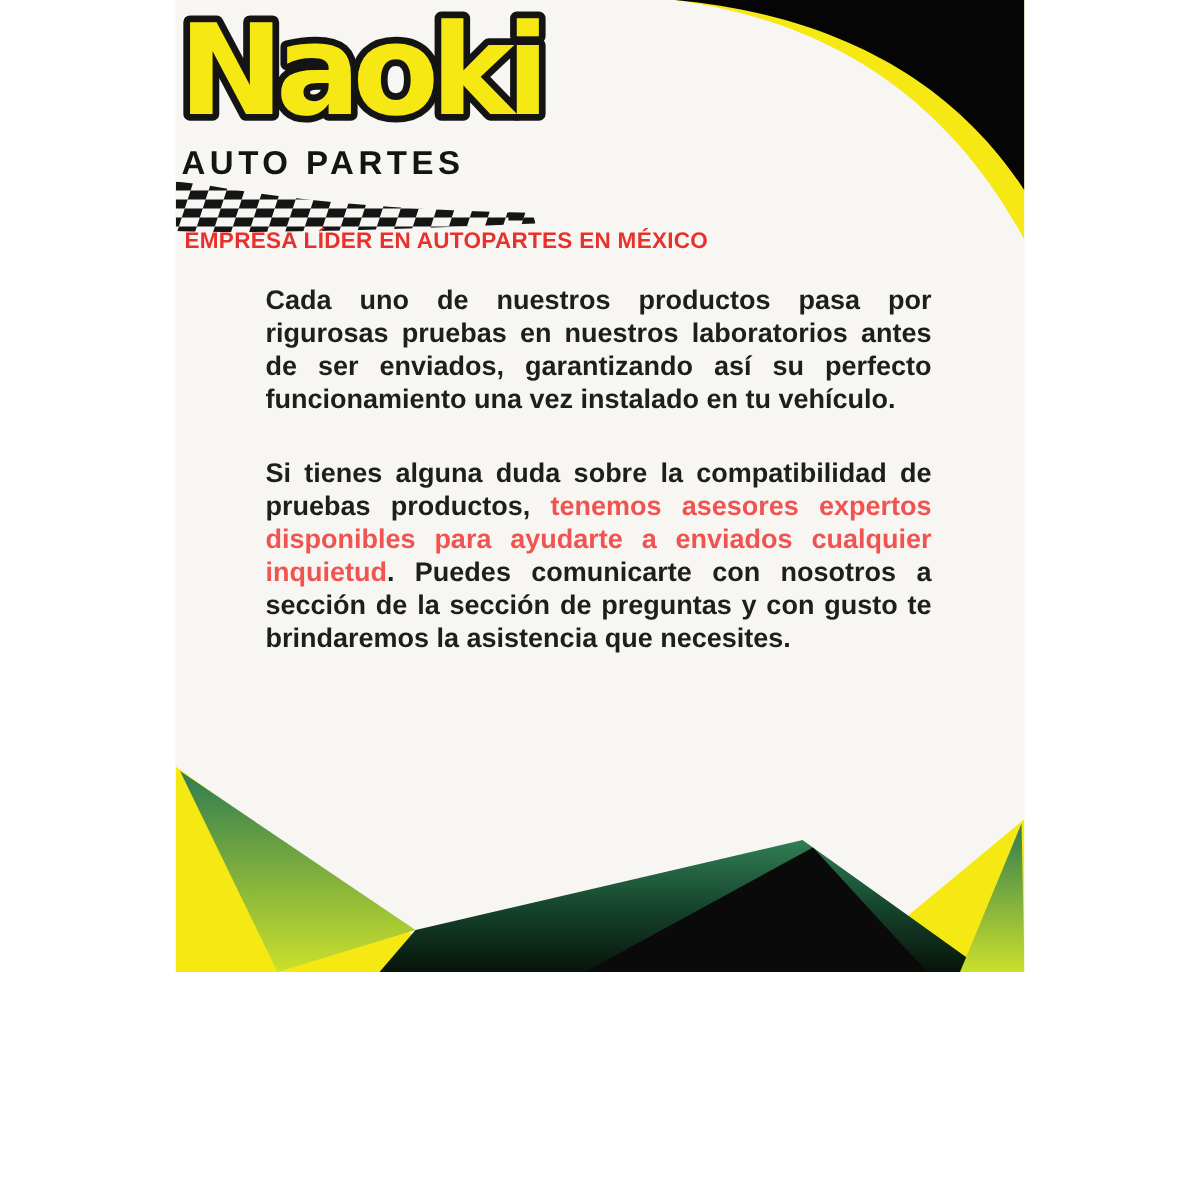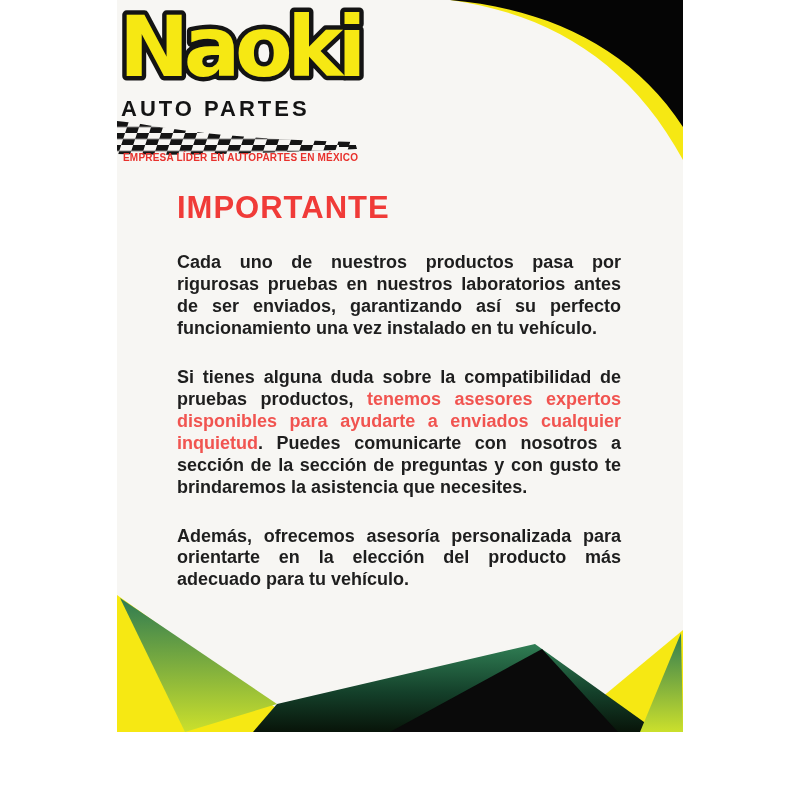--- a/index.html
+++ b/index.html
@@ -2,40 +2,40 @@
 <html style="--page-bg: #F7F6F3; --brand-yellow: #F6E813; --accent-red: #E8312C; --title-red: #F03B38; --highlight-red: #F15450; --text-dark: #1E1E1E; --dark-green: #2E7B52; --lime-green: #CBE02C; --near-black: #0A0A0A;"><head>
 <meta charset="utf-8">
 <style>
   html,body{margin:0;padding:0;}
   body{
     width:800px;height:800px;background:#ffffff;overflow:hidden;
     font-family:"Liberation Sans","DejaVu Sans",sans-serif;
   }
   .canvas{position:relative;width:800px;height:800px;background:#ffffff;}
   .page{
-    position:absolute;left:117px;top:0;width:566px;height:732px;
+    position:absolute;left:117px;top:0;width:566px;height:648px;
     background:var(--page-bg,#F7F6F3);overflow:hidden;
   }
   
   .corner{position:absolute;top:0;right:0;width:233px;height:162px;display:block;}
   
   .logo{position:absolute;left:-6px;top:-2px;width:270px;height:100px;overflow:visible;}
   .logo text{
     font-family:"DejaVu Sans",sans-serif;font-weight:bold;font-size:84px;
     letter-spacing:-5.5px;stroke-linejoin:round;
   }
   .brand-sub{
     position:absolute;left:4px;top:96px;
     font-weight:bold;font-size:22px;letter-spacing:3px;color:#141414;
     font-family:"Liberation Sans",sans-serif;white-space:nowrap;
   }
   .flag{position:absolute;left:0px;top:121px;width:240px;height:36px;display:block;}
   .tagline{
     position:absolute;left:6px;top:152px;
-    font-weight:bold;font-size:10px;letter-spacing:.2px;
+    font-weight:bold;font-size:15px;letter-spacing:.2px;
     color:var(--accent-red,#E8312C);white-space:nowrap;
   }
   
   .main{position:absolute;left:60px;top:190px;width:444px;}
   .main h1{
     margin:0 0 26px 0;font-size:31px;font-weight:bold;letter-spacing:1px;
     color:var(--title-red,#F03B38);
   }
   .main p{
     margin:0 0 27px 0;font-size:18px;line-height:1.22;font-weight:bold;
@@ -74,24 +74,22 @@
         </defs>
         <g clip-path="url(#flagclip)">
           <rect width="240" height="36" fill="url(#chk)"></rect>
         </g>
         <rect x="222" y="23" width="10" height="3" fill="#151515"></rect>
       </svg>
       <div class="tagline">EMPRESA LÍDER  EN AUTOPARTES EN MÉXICO</div>
     </header>
 
     <main class="main">
-      <h1>IMPORTANTE</h1>
       <p>Cada uno de nuestros productos pasa por rigurosas pruebas en nuestros laboratorios antes de ser enviados, garantizando así su perfecto funcionamiento una vez instalado en tu vehículo.</p>
       <p><span>Si tienes alguna duda sobre la compatibilidad de pruebas productos, </span><span class="hl">tenemos asesores expertos disponibles para ayudarte a enviados cualquier inquietud</span><span>. Puedes comunicarte con nosotros a sección de la sección de preguntas y con gusto te brindaremos la asistencia que necesites.</span></p>
-      <p>Además, ofrecemos asesoría personalizada para orientarte en la elección del producto más adecuado para tu vehículo.</p>
     </main>
 
     <svg class="bottom" viewBox="0 0 566 140" aria-hidden="true">
       <defs>
         <linearGradient id="limeGrad" x1="0" y1="0" x2="0" y2="1">
           <stop offset="0" stop-color="#2F7B51"></stop>
           <stop offset="1" stop-color="#CBE02C"></stop>
         </linearGradient>
         <linearGradient id="mountainGrad" x1="0" y1="0" x2="0" y2="1">
           <stop offset="0" stop-color="#307E54"></stop>

